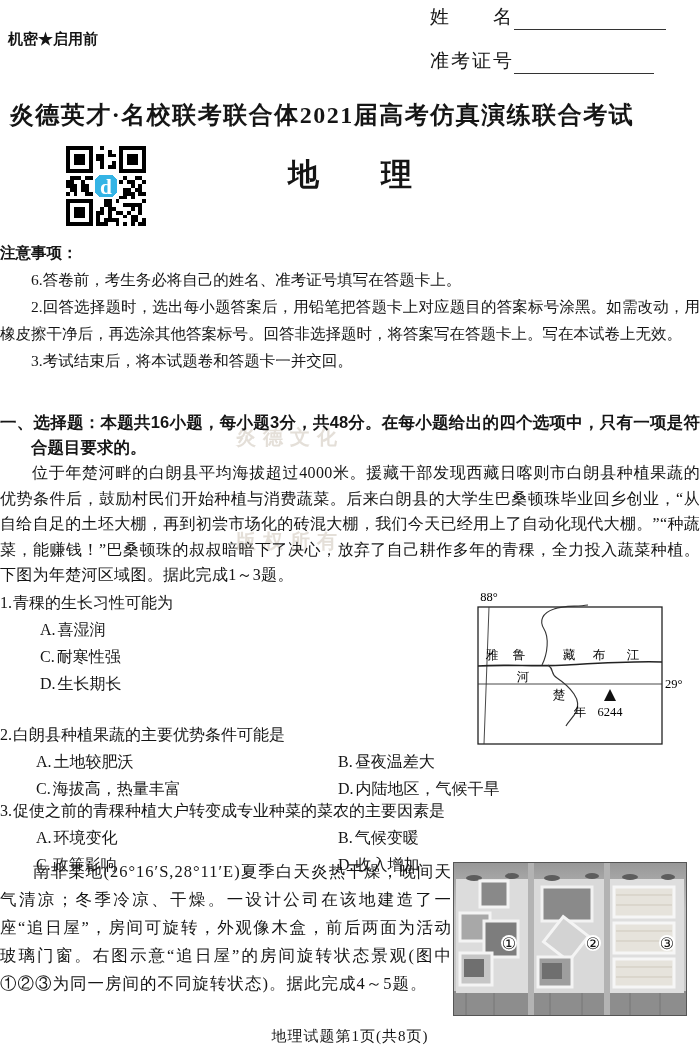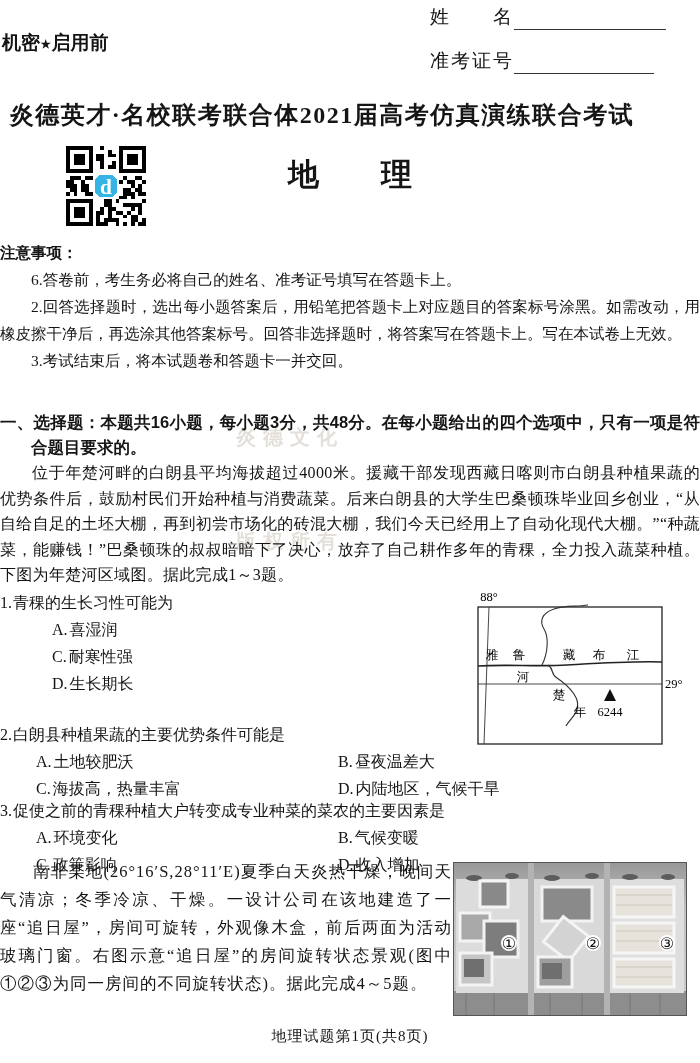--- a/index.html
+++ b/index.html
@@ -1,20 +1,20 @@
 <!DOCTYPE html>
 <html><head>
 <meta charset="utf-8">
 <style>
   html,body{margin:0;padding:0;background:#e9e9e9;}
   .page{position:relative;width:700px;height:1063px;margin:0 auto;background:#ffffff;
         font-family:"Liberation Serif",serif;color:#151515;overflow:hidden;}
   .abs{position:absolute;}
   
-  .secrecy{left:2px;top:30px;font-family:Liberation Mono, monospace;font-weight:700;font-size:19px;}
+  .secrecy{left:8px;top:30px;font-family:Liberation Serif, serif;font-weight:700;font-size:15px;}
   .name-row{left:430px;top:4px;display:flex;align-items:flex-end;}
   .id-row{left:430px;top:48px;display:flex;align-items:flex-end;}
   .field-label{font-size:19px;letter-spacing:2px;white-space:pre;}
   .field-line{display:inline-block;border-bottom:1.5px solid #333;height:22px;}
   .line-name{width:152px;}
   .line-id{width:140px;}
   
   .exam-title{left:0;top:99px;width:644px;text-align:center;font-size:24px;font-weight:700;letter-spacing:1.5px;}
   .subject{left:0;top:154px;width:700px;text-align:center;font-size:31px;font-weight:700;white-space:pre;}
   .qr{left:64px;top:146px;width:84px;height:80px;}
@@ -30,21 +30,21 @@
             text-indent:2em;text-align:justify;}
   .passage2{left:0;top:858px;width:452px;font-size:16.5px;line-height:28px;letter-spacing:1px;
             text-indent:2em;text-align:justify;}
   
   .question{width:460px;font-size:16px;}
   .q1{left:0;top:590px;}
   .q2{left:0;top:722px;width:700px;}
   .q3{left:0;top:798px;width:669px;}
   .stem{line-height:26px;}
   .stem .qnum{margin-right:1px;}
-  .opts1 .opt{padding-left:52px;line-height:27px;}
+  .opts1 .opt{padding-left:40px;line-height:27px;}
   .opts2{display:grid;grid-template-columns:302px 1fr;padding-left:36px;line-height:27px;}
   .opt .olabel{margin-right:2px;}
   
   .mapbox{left:462px;top:585px;width:228px;height:168px;}
   .photo{left:453px;top:862px;width:232px;height:152px;border:1px solid #555;box-sizing:content-box;}
   
   .wm{font-size:20px;letter-spacing:7px;color:#cfc6ba;opacity:.55;font-weight:700;}
   .wm1{left:236px;top:424px;}
   .wm2{left:236px;top:528px;}
   

